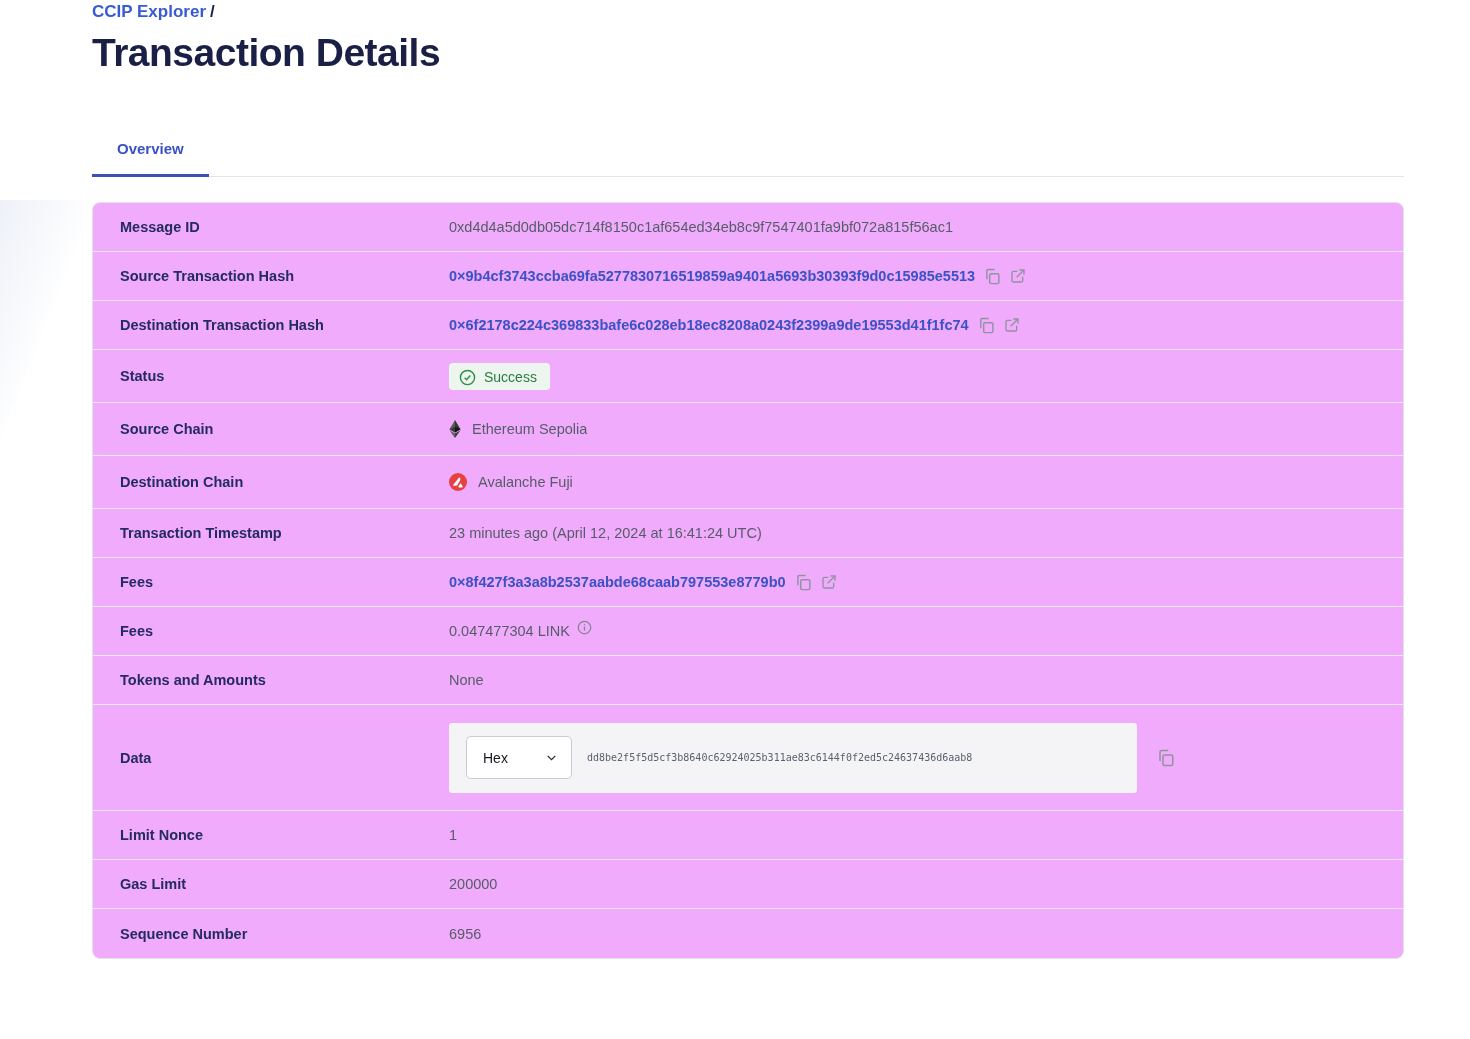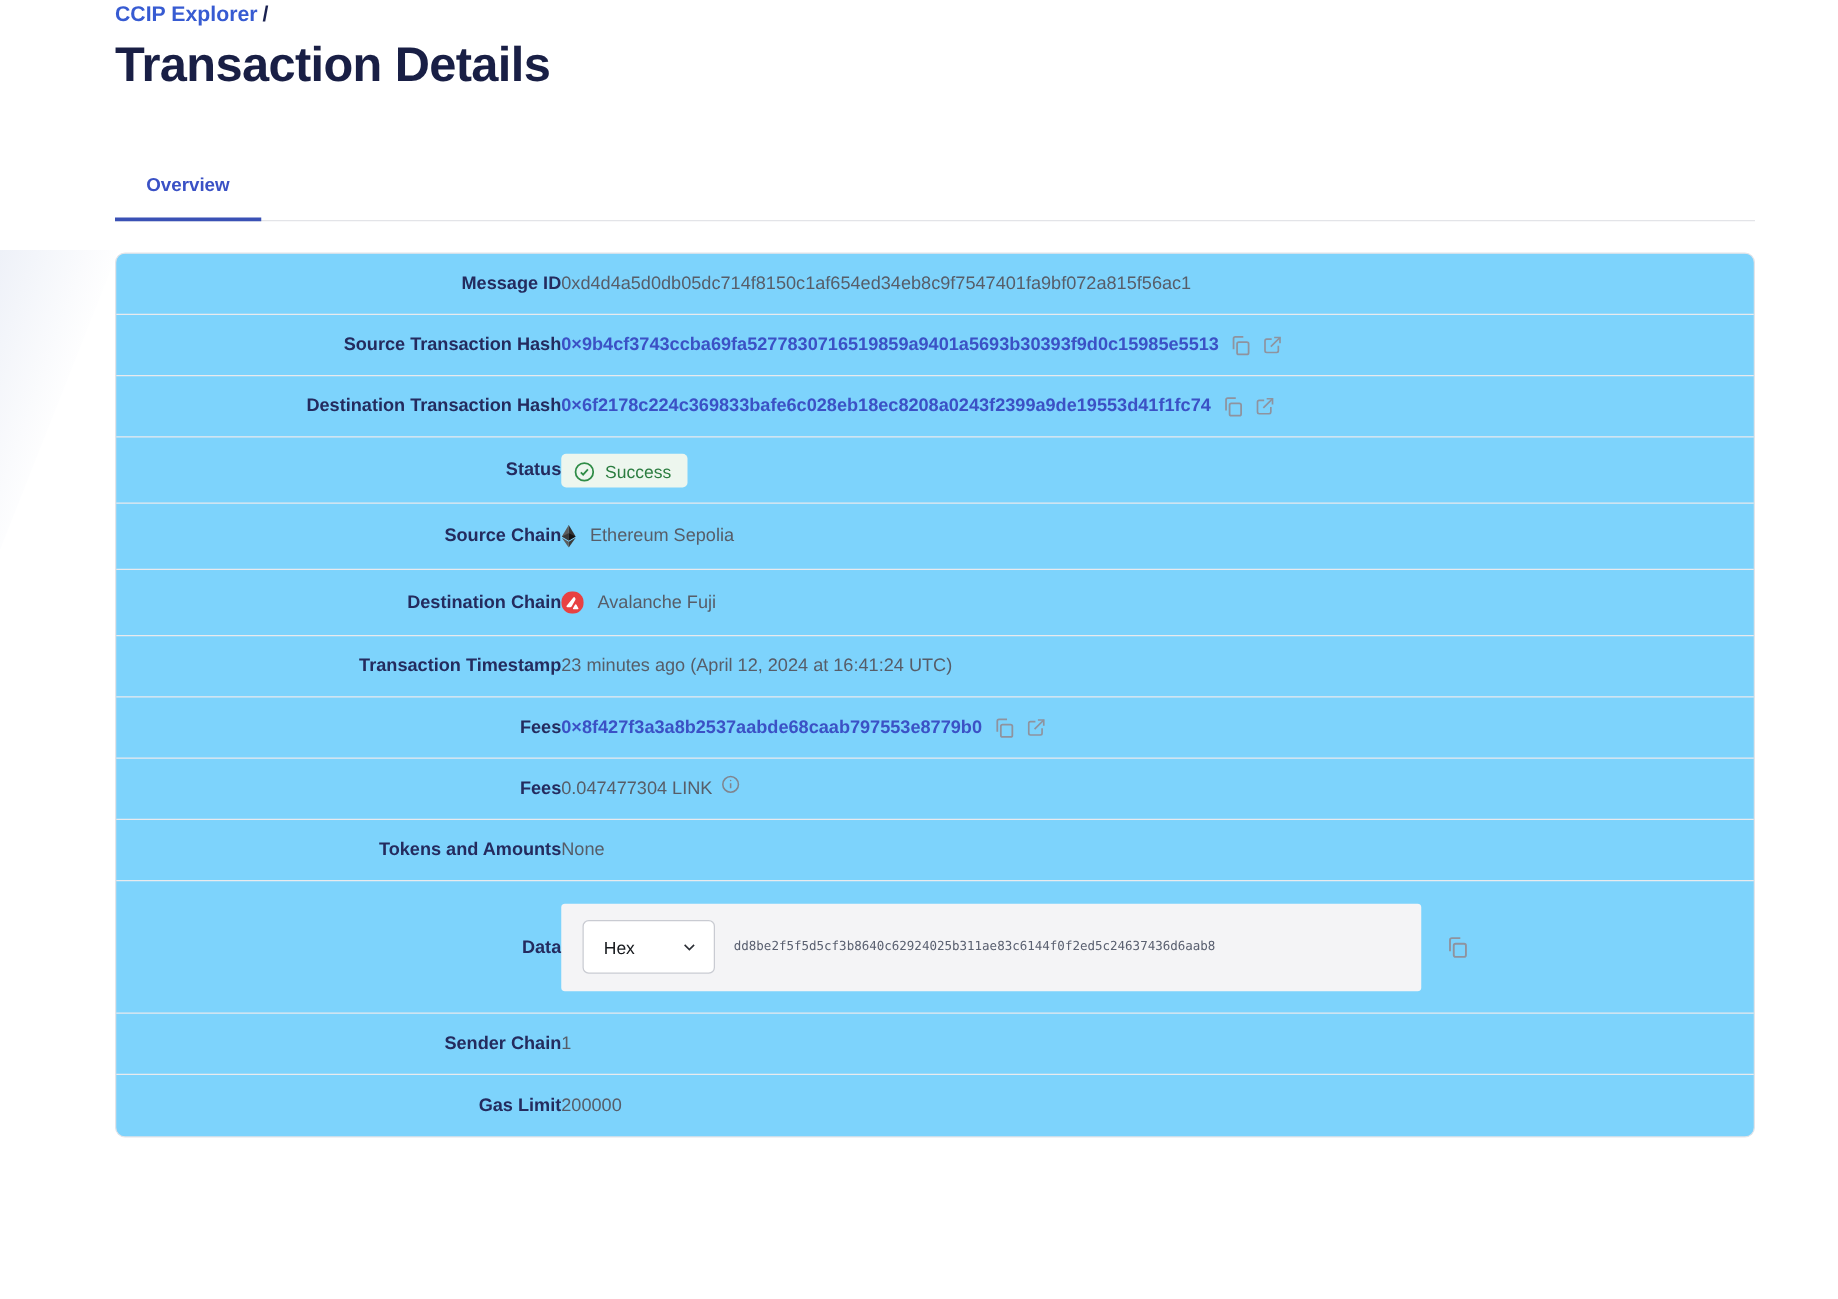--- a/index.html
+++ b/index.html
@@ -20,21 +20,21 @@
 
   .page-title { margin-top: 9px; font-size: 39px; font-weight: 700; color: #191f45; letter-spacing: -0.5px; }
 
   .tabs { margin-top: 65px; border-bottom: 1px solid #e3e4e8; }
   .tab {
     display: inline-block; padding: 0 25px 17px 25px;
     color: #3a51c5; font-size: 15px; font-weight: 700;
     border-bottom: 3px solid #3a51b5; margin-bottom: -1px; cursor: pointer;
   }
 
-  .card { margin-top: 25px; border: 1px solid #e3e4e8; border-radius: 8px; background: #7dd3fc; text-align: right; }
+  .card { margin-top: 25px; border: 1px solid #e3e4e8; border-radius: 8px; background: #f0abfc; }
 
   .row { display: flex; align-items: center; min-height: 49px; border-bottom: 1px solid #e9eaed; }
   .row:last-child { border-bottom: none; }
   .row.tall { min-height: 53px; }
   .row.data-row { min-height: 106px; }
 
   .row-label { width: 356px; flex-shrink: 0; padding-left: 27px; font-size: 14.5px; font-weight: 600; color: #242b5e; }
   .row-value { display: flex; align-items: center; font-size: 14.5px; color: #575d68; }
 
   .hash-link { color: #3b51c5; font-weight: 600; text-decoration: none; cursor: pointer; }
@@ -240,24 +240,28 @@
         <button class="icon-btn data-copy">
           <svg width="18" height="18" viewBox="0 0 24 24" fill="none" stroke="#8f939e" stroke-width="2">
               <rect x="8" y="8" width="13" height="14" rx="2"></rect>
               <path d="M4 16V4a2 2 0 0 1 2-2h9"></path>
             </svg>
         </button>
       </div>
     </div>
 
     <div class="row">
-      <div class="row-label">Sender Chain</div>
+      <div class="row-label">Limit Nonce</div>
       <div class="row-value">1</div>
     </div>
 
     <div class="row">
       <div class="row-label">Gas Limit</div>
       <div class="row-value">200000</div>
     </div>
 
+    <div class="row">
+      <div class="row-label">Sequence Number</div>
+      <div class="row-value">6956</div>
+    </div>
 
   </div>
 </div>
 
 </body></html>

